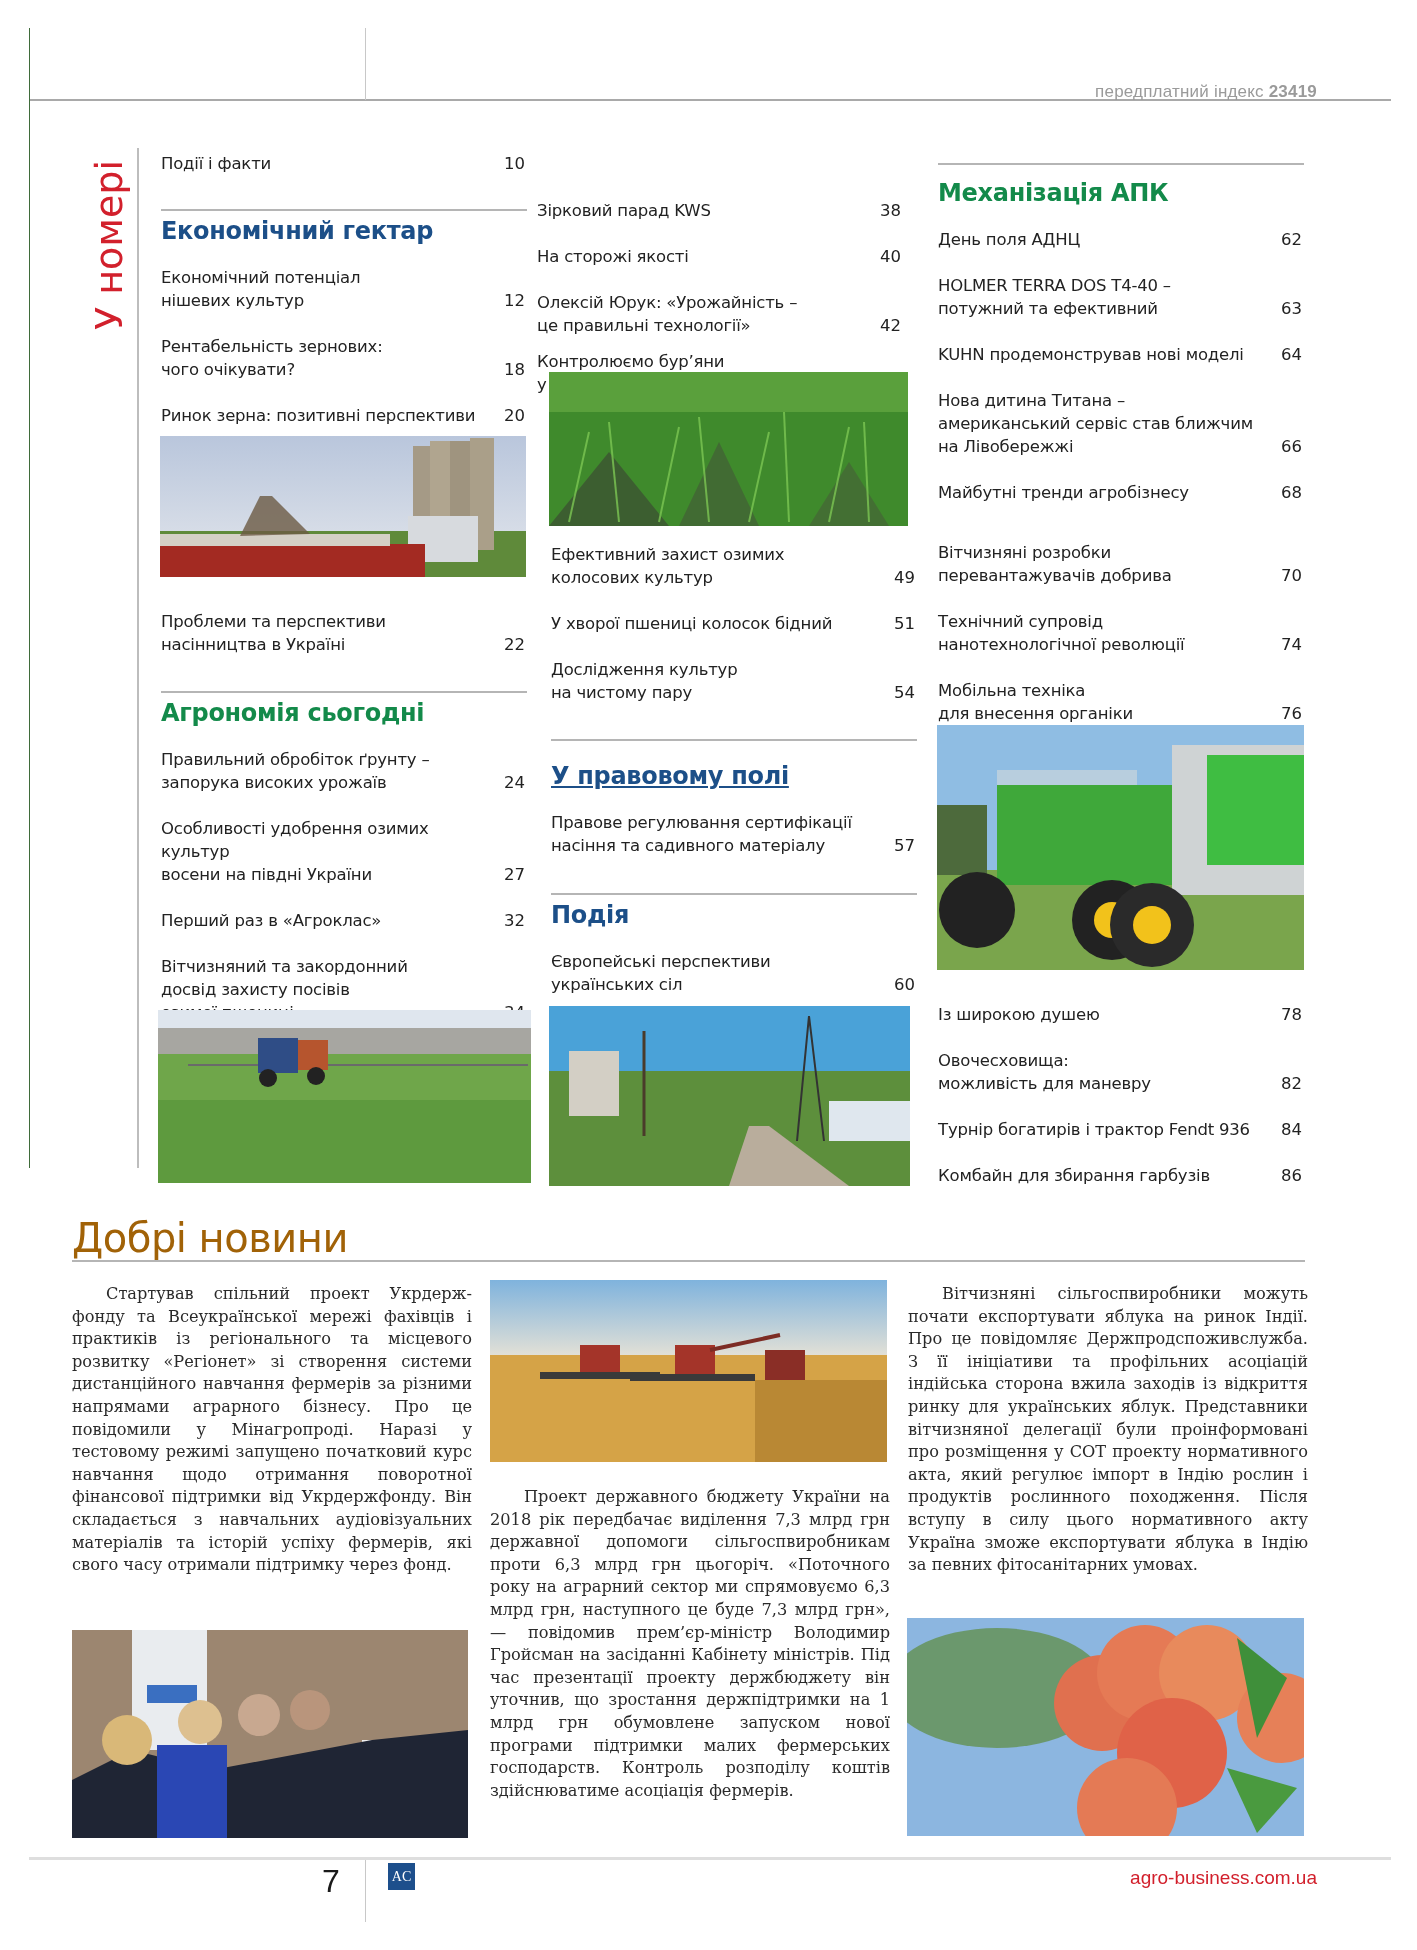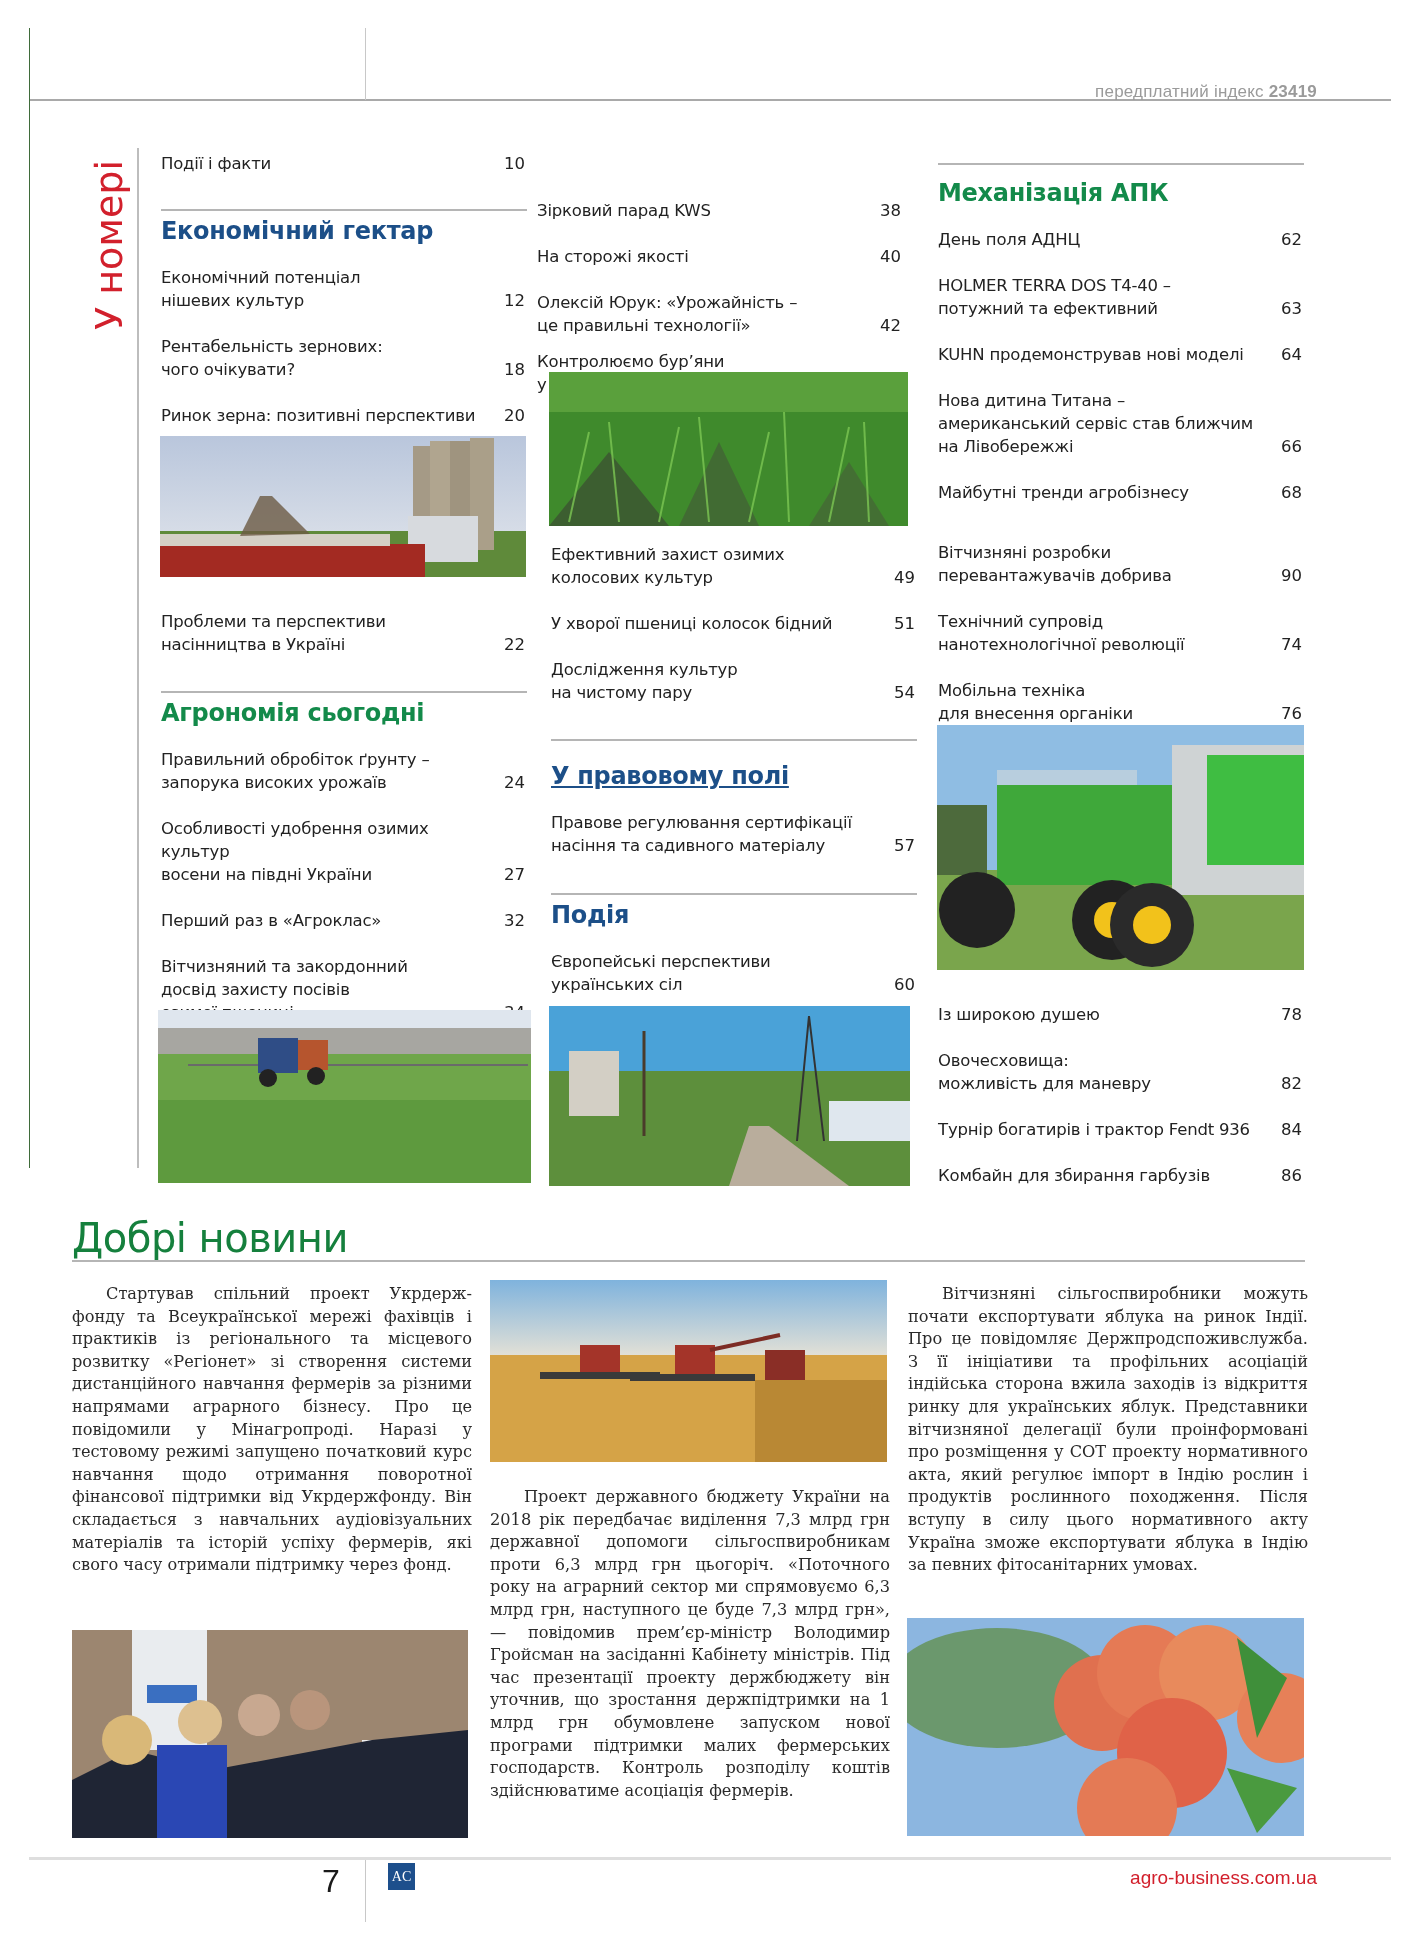--- a/index.html
+++ b/index.html
@@ -25,21 +25,21 @@
   .toc-item .t { display:block; white-space:pre-line; letter-spacing:-0.2px; }
   .toc-item .p { position:absolute; right:2px; bottom:0; }
   .sec-rule { height:2px; background:#b5b5b5; }
   .sec-title { font-family:"DejaVu Sans", sans-serif; font-weight:bold; font-size:24px;
                line-height:30px; letter-spacing:-0.3px; }
   .sec-title.blue { color:#1c4f88; }
   .sec-title.green { color:#138a4a; }
 
   .photo { position:absolute; overflow:hidden; }
 
-  .news-title { position:absolute; left:72px; top:1215px; font-size:40px; color:#15803d;
+  .news-title { position:absolute; left:72px; top:1215px; font-size:40px; color:#a16207;
                 font-family:"DejaVu Sans", sans-serif; letter-spacing:-0.5px; }
   .news-text { position:absolute; font-family:"DejaVu Serif", serif; font-size:16.2px;
                line-height:22.6px; color:#2a2a2a; text-align:justify; text-indent:34px;
                hyphens:manual; }
 
   .page-num { position:absolute; left:322px; top:1863px; font-size:32px;
               font-family:"Liberation Sans", sans-serif; color:#1a1a1a; }
   .logo-ac { position:absolute; left:388px; top:1863px; width:27px; height:27px;
              background:#1d4f8c; color:#fff; font-family:"Liberation Serif", serif;
              font-size:14px; line-height:27px; text-align:center; }
@@ -256,21 +256,21 @@
 на Лівобережжі</span>
       <span class="p">66</span>
     </div>
   <div class="toc-item" style="margin-top:23px;">
       <span class="t">Майбутні тренди агробізнесу</span>
       <span class="p">68</span>
     </div>
   <div class="toc-item" style="margin-top:37px;">
       <span class="t">Вітчизняні розробки
 перевантажувачів добрива</span>
-      <span class="p">90</span>
+      <span class="p">70</span>
     </div>
   <div class="toc-item" style="margin-top:23px;">
       <span class="t">Технічний супровід
 нанотехнологічної революції</span>
       <span class="p">74</span>
     </div>
   <div class="toc-item" style="margin-top:23px;">
       <span class="t">Мобільна техніка
 для внесення органіки</span>
       <span class="p">76</span>

